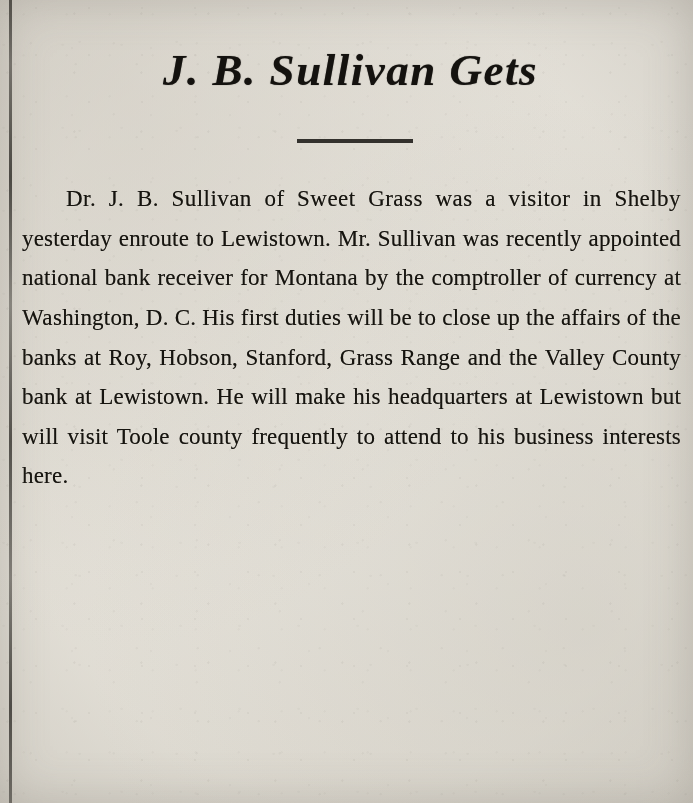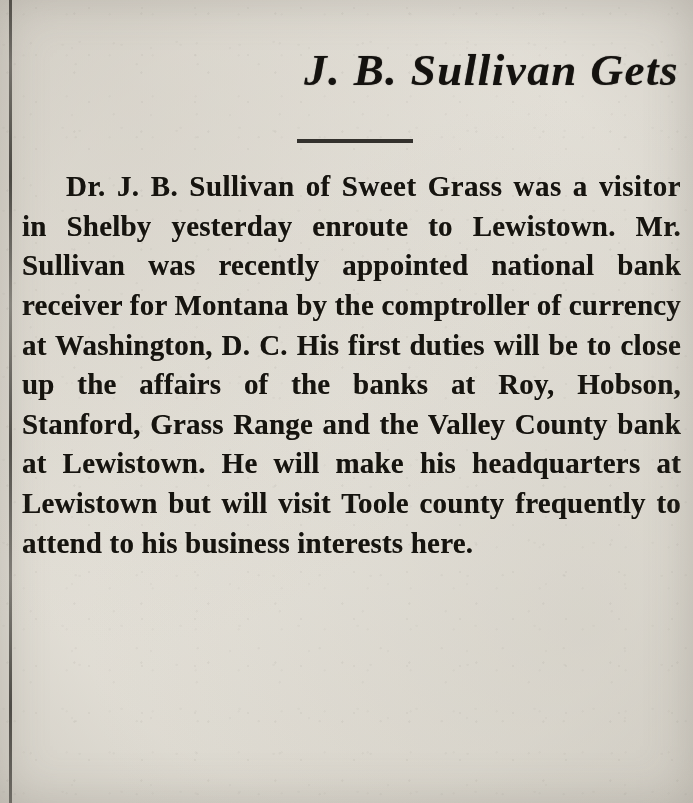--- a/index.html
+++ b/index.html
@@ -80,46 +80,45 @@
     font-size: 45px;
     line-height: 57px;
     text-align: center;
     letter-spacing: 0.5px;
     padding: 12px 8px 0 0;
     text-shadow: 0 0 1px rgba(20,18,15,.55);
   }
   .headline .line {
     display: block;
     white-space: nowrap;
-    text-align: right;
   }
   .headline .l1 { letter-spacing: 1.5px; }
   .headline .l2 { letter-spacing: 1.5px; }
 
   .divider-wrap {
     text-align: center;
     margin-top: 26px;
     margin-bottom: 0;
   }
   .divider {
     display: inline-block;
     width: 116px;
     height: 4px;
     background: #1b1916;
     opacity: .88;
   }
 
   .body-text {
-    margin-top: 20px;
+    margin-top: 32px;
     padding-right: 6px;
     color: #16140f;
     font-family: "Liberation Serif", serif;
-    font-size: 29px;
+    font-size: 23px;
     line-height: 39.6px;
-    font-weight: 700;
+    font-weight: 400;
     letter-spacing: .2px;
     text-align: justify;
     text-shadow: 0 0 .6px rgba(22,20,15,.5);
   }
   .body-text p {
     margin: 0;
     text-indent: 44px;
   }
   
   .body-text p::first-line {

